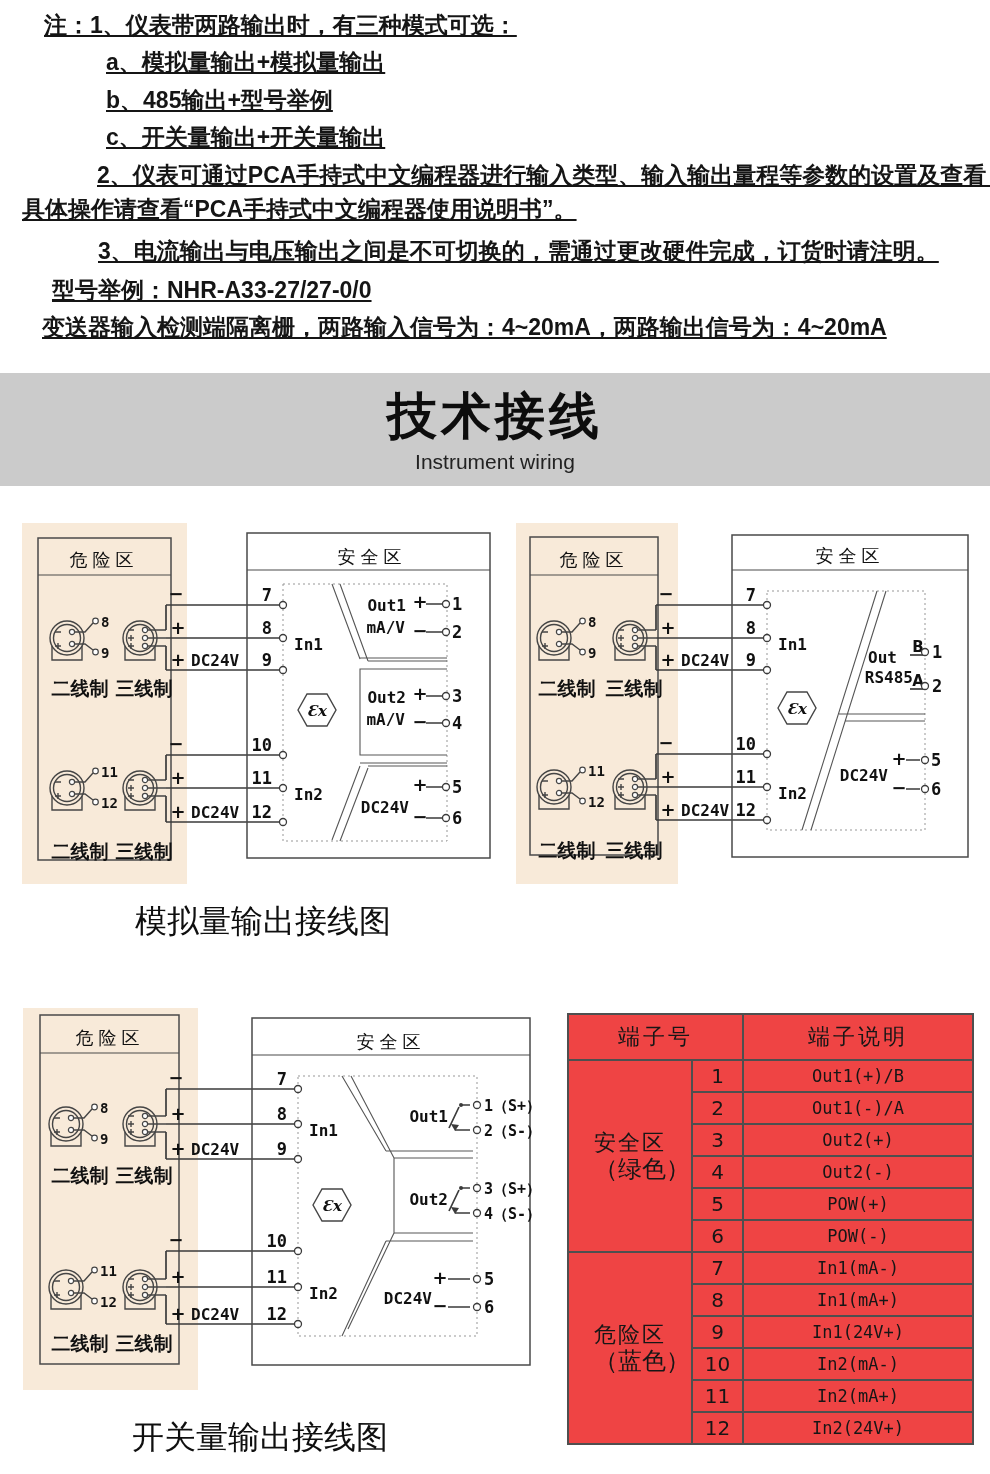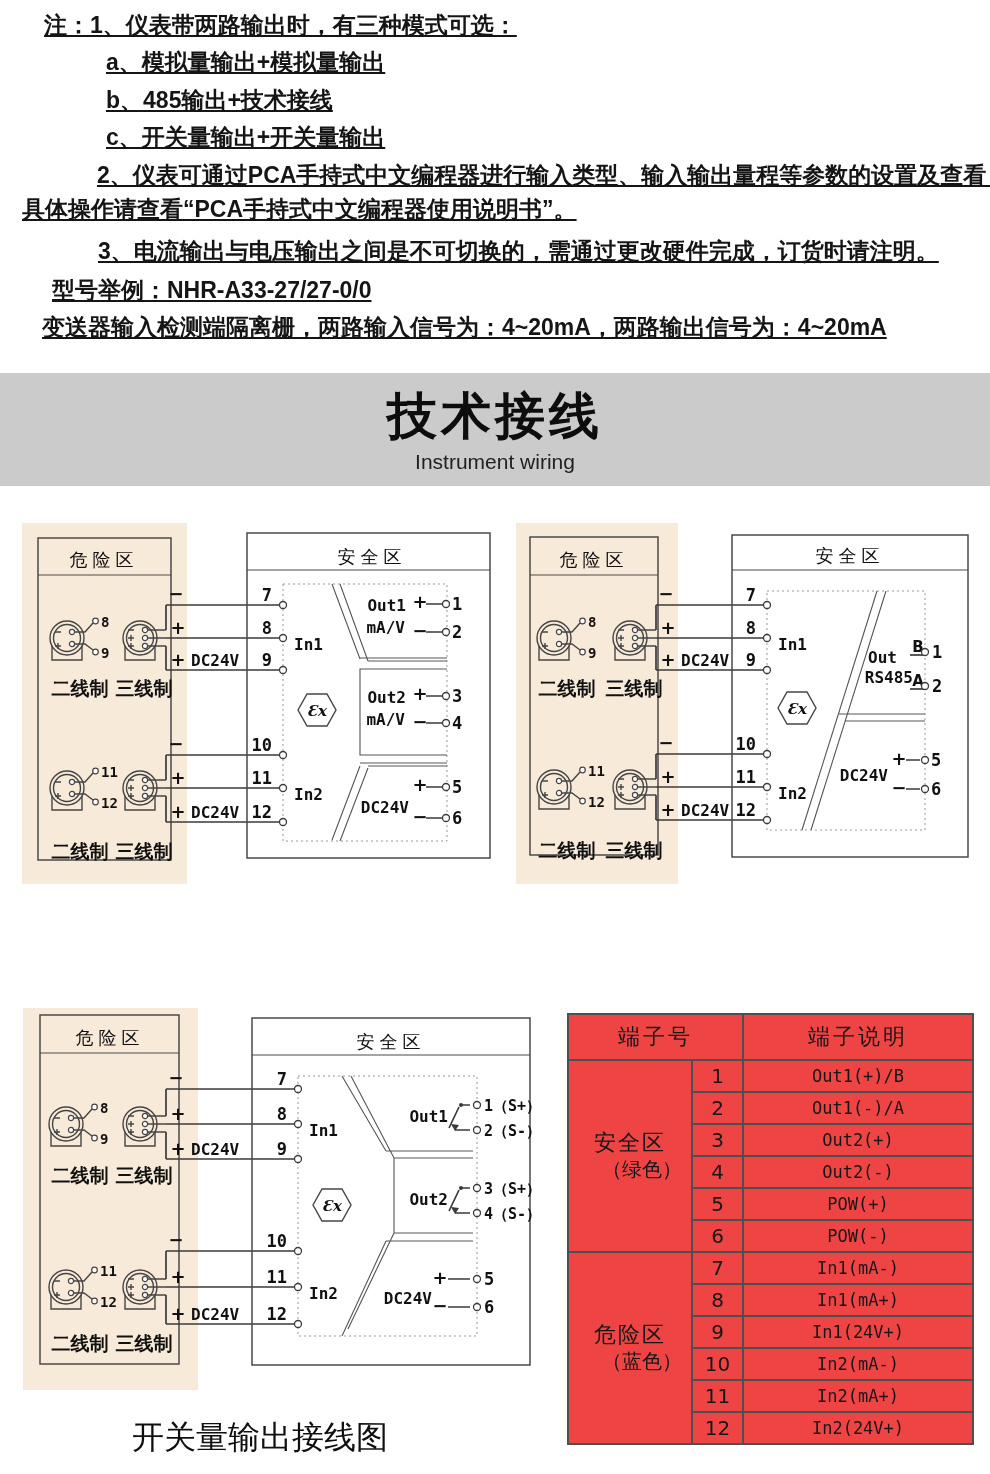--- a/index.html
+++ b/index.html
@@ -40,31 +40,31 @@
   .ae{text-anchor:end;}
   
   table.tbl{position:absolute;left:567px;top:1013px;border-collapse:collapse;table-layout:fixed;
             background:#ef4444;}
   .tbl th,.tbl td{border:2px solid #4f4f4f;padding:0;text-align:center;vertical-align:middle;}
   .tbl th{height:44px;font:500 22px "Liberation Serif",serif;letter-spacing:3px;color:#161616;}
   .tbl td.n{height:30px;font:500 20px "DejaVu Sans",sans-serif;color:#161616;}
   .tbl td.d{font:500 17px "DejaVu Sans Mono",monospace;color:#161616;}
   .tbl td.grp{font:500 22px "Liberation Serif",serif;letter-spacing:2px;color:#161616;}
   .tbl td.grp span{display:block;line-height:26px;}
-  .tbl td.grp span.sub{font-size:20px;letter-spacing:0;padding-left:24px;}
+  .tbl td.grp span.sub{font-size:24px;letter-spacing:0;padding-left:24px;}
 </style>
 </head>
 <body>
 
 <div class="page">
 
   <div>
     <div class="note" style="left:44px;top:12px">注：1、仪表带两路输出时，有三种模式可选：</div>
     <div class="note" style="left:106px;top:49px">a、模拟量输出+模拟量输出</div>
-    <div class="note" style="left:106px;top:87px">b、485输出+技术接线</div>
+    <div class="note" style="left:106px;top:87px">b、485输出+型号举例</div>
     <div class="note" style="left:106px;top:124px">c、开关量输出+开关量输出</div>
     <div class="note" style="left:97px;top:162px">2、仪表可通过PCA手持式中文编程器进行输入类型、输入输出量程等参数的设置及查看，</div>
     <div class="note" style="left:22px;top:196px">具体操作请查看“PCA手持式中文编程器使用说明书”。</div>
     <div class="note" style="left:98px;top:238px">3、电流输出与电压输出之间是不可切换的，需通过更改硬件完成，订货时请注明。</div>
     <div class="note" style="left:52px;top:277px">型号举例：NHR-A33-27/27-0/0</div>
     <div class="note" style="left:42px;top:314px">变送器输入检测端隔离栅，两路输入信号为：4~20mA，两路输出信号为：4~20mA</div>
   </div>
 
   <div class="banner">
     <div class="banner-title">技术接线</div>
@@ -259,20 +259,21 @@
       <path class="wr" d="M906,760 H920 M906,789 H920"></path>
       <circle class="tc" cx="925" cy="760" r="3.5"></circle>
         <circle class="tc" cx="925" cy="789" r="3.5"></circle>
       <text class="nm" x="931" y="766">5</text>
       <text class="mn ae" x="888" y="781">DC24V</text>
       <text class="sg" x="899" y="794">−</text>
       <text class="nm" x="931" y="795">6</text>
     </g>
   </svg>
 
+  <div class="cap" style="left:23px;top:903px;width:480px">模拟量输出接线图</div>
 
   <svg class="diag" style="left:20px;top:1000px" width="525" height="400" viewBox="20 1000 525 400">
     <rect class="bg" x="23" y="1008" width="175" height="382"></rect>
     <g>
       <rect class="bx" x="40" y="1015" width="139" height="349"></rect>
       <line class="ln" x1="40" y1="1053" x2="179" y2="1053"></line>
       <text class="zone" x="110" y="1044">危险区</text>
     </g>
     <g>
       <use href="#xm2" x="66" y="1124"></use>

